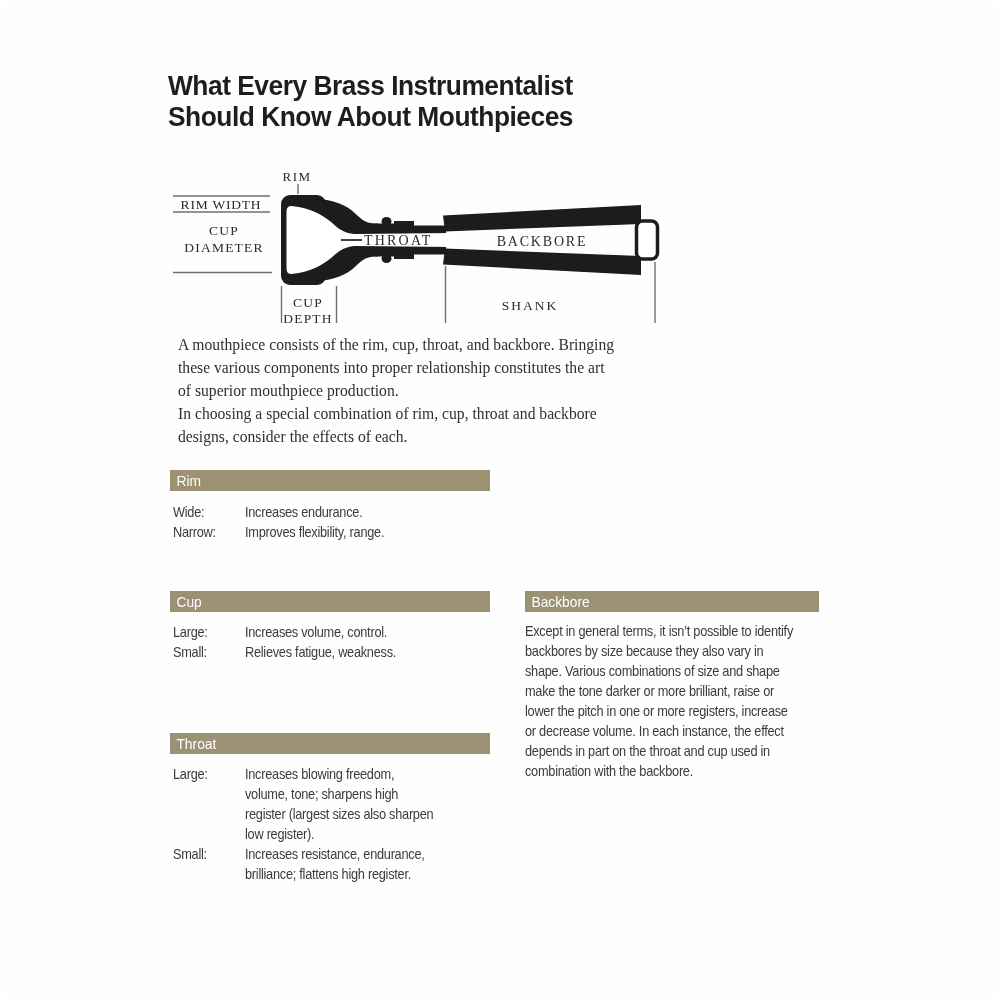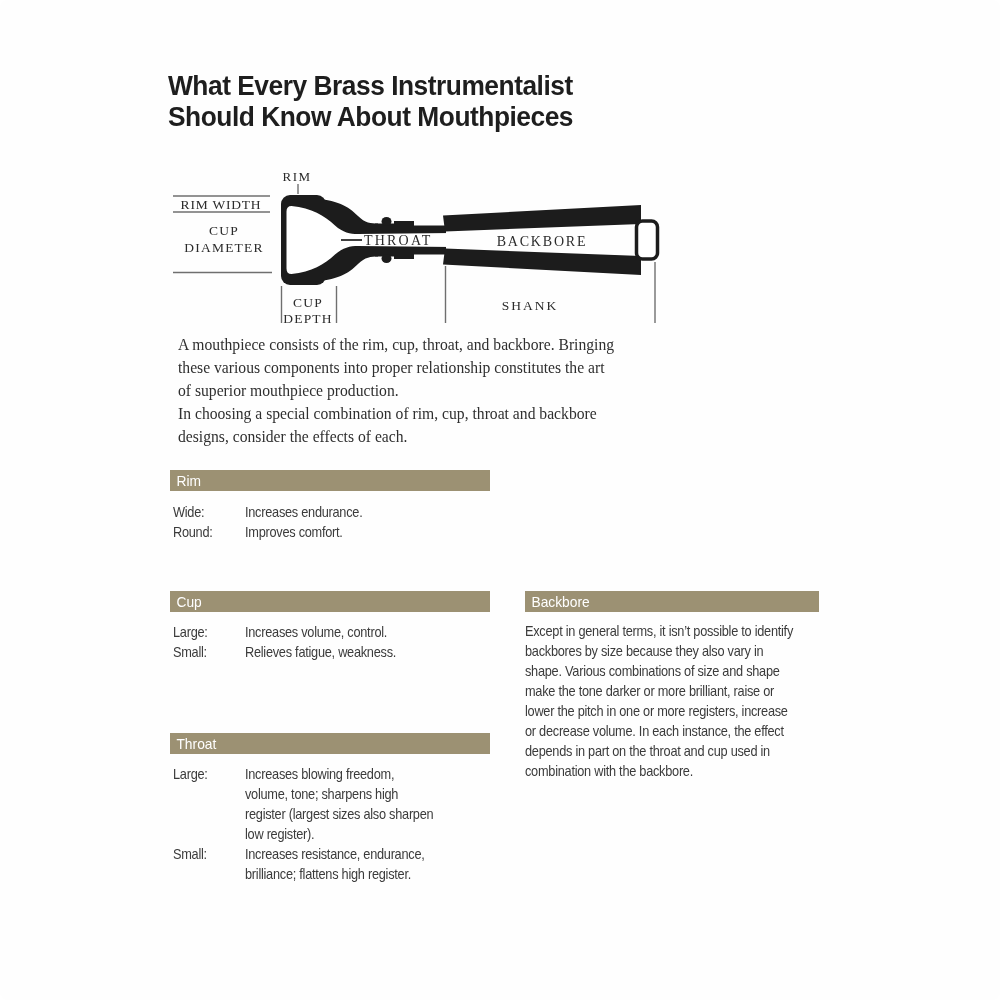--- a/index.html
+++ b/index.html
@@ -113,22 +113,22 @@
 
   <div id="rim-bar" class="bar">
     <span>Rim</span>
   </div>
   <div id="rim-list" class="list">
     <div class="row">
       <span class="term">Wide:</span>
       <span class="desc">Increases endurance.</span>
     </div>
     <div class="row">
-      <span class="term">Round:</span>
-      <span class="desc">Improves comfort.</span>
+      <span class="term">Narrow:</span>
+      <span class="desc">Improves flexibility, range.</span>
     </div>
   </div>
 
   <div id="cup-bar" class="bar">
     <span>Cup</span>
   </div>
   <div id="cup-list" class="list">
     <div class="row">
       <span class="term">Large:</span>
       <span class="desc">Increases volume, control.</span>

